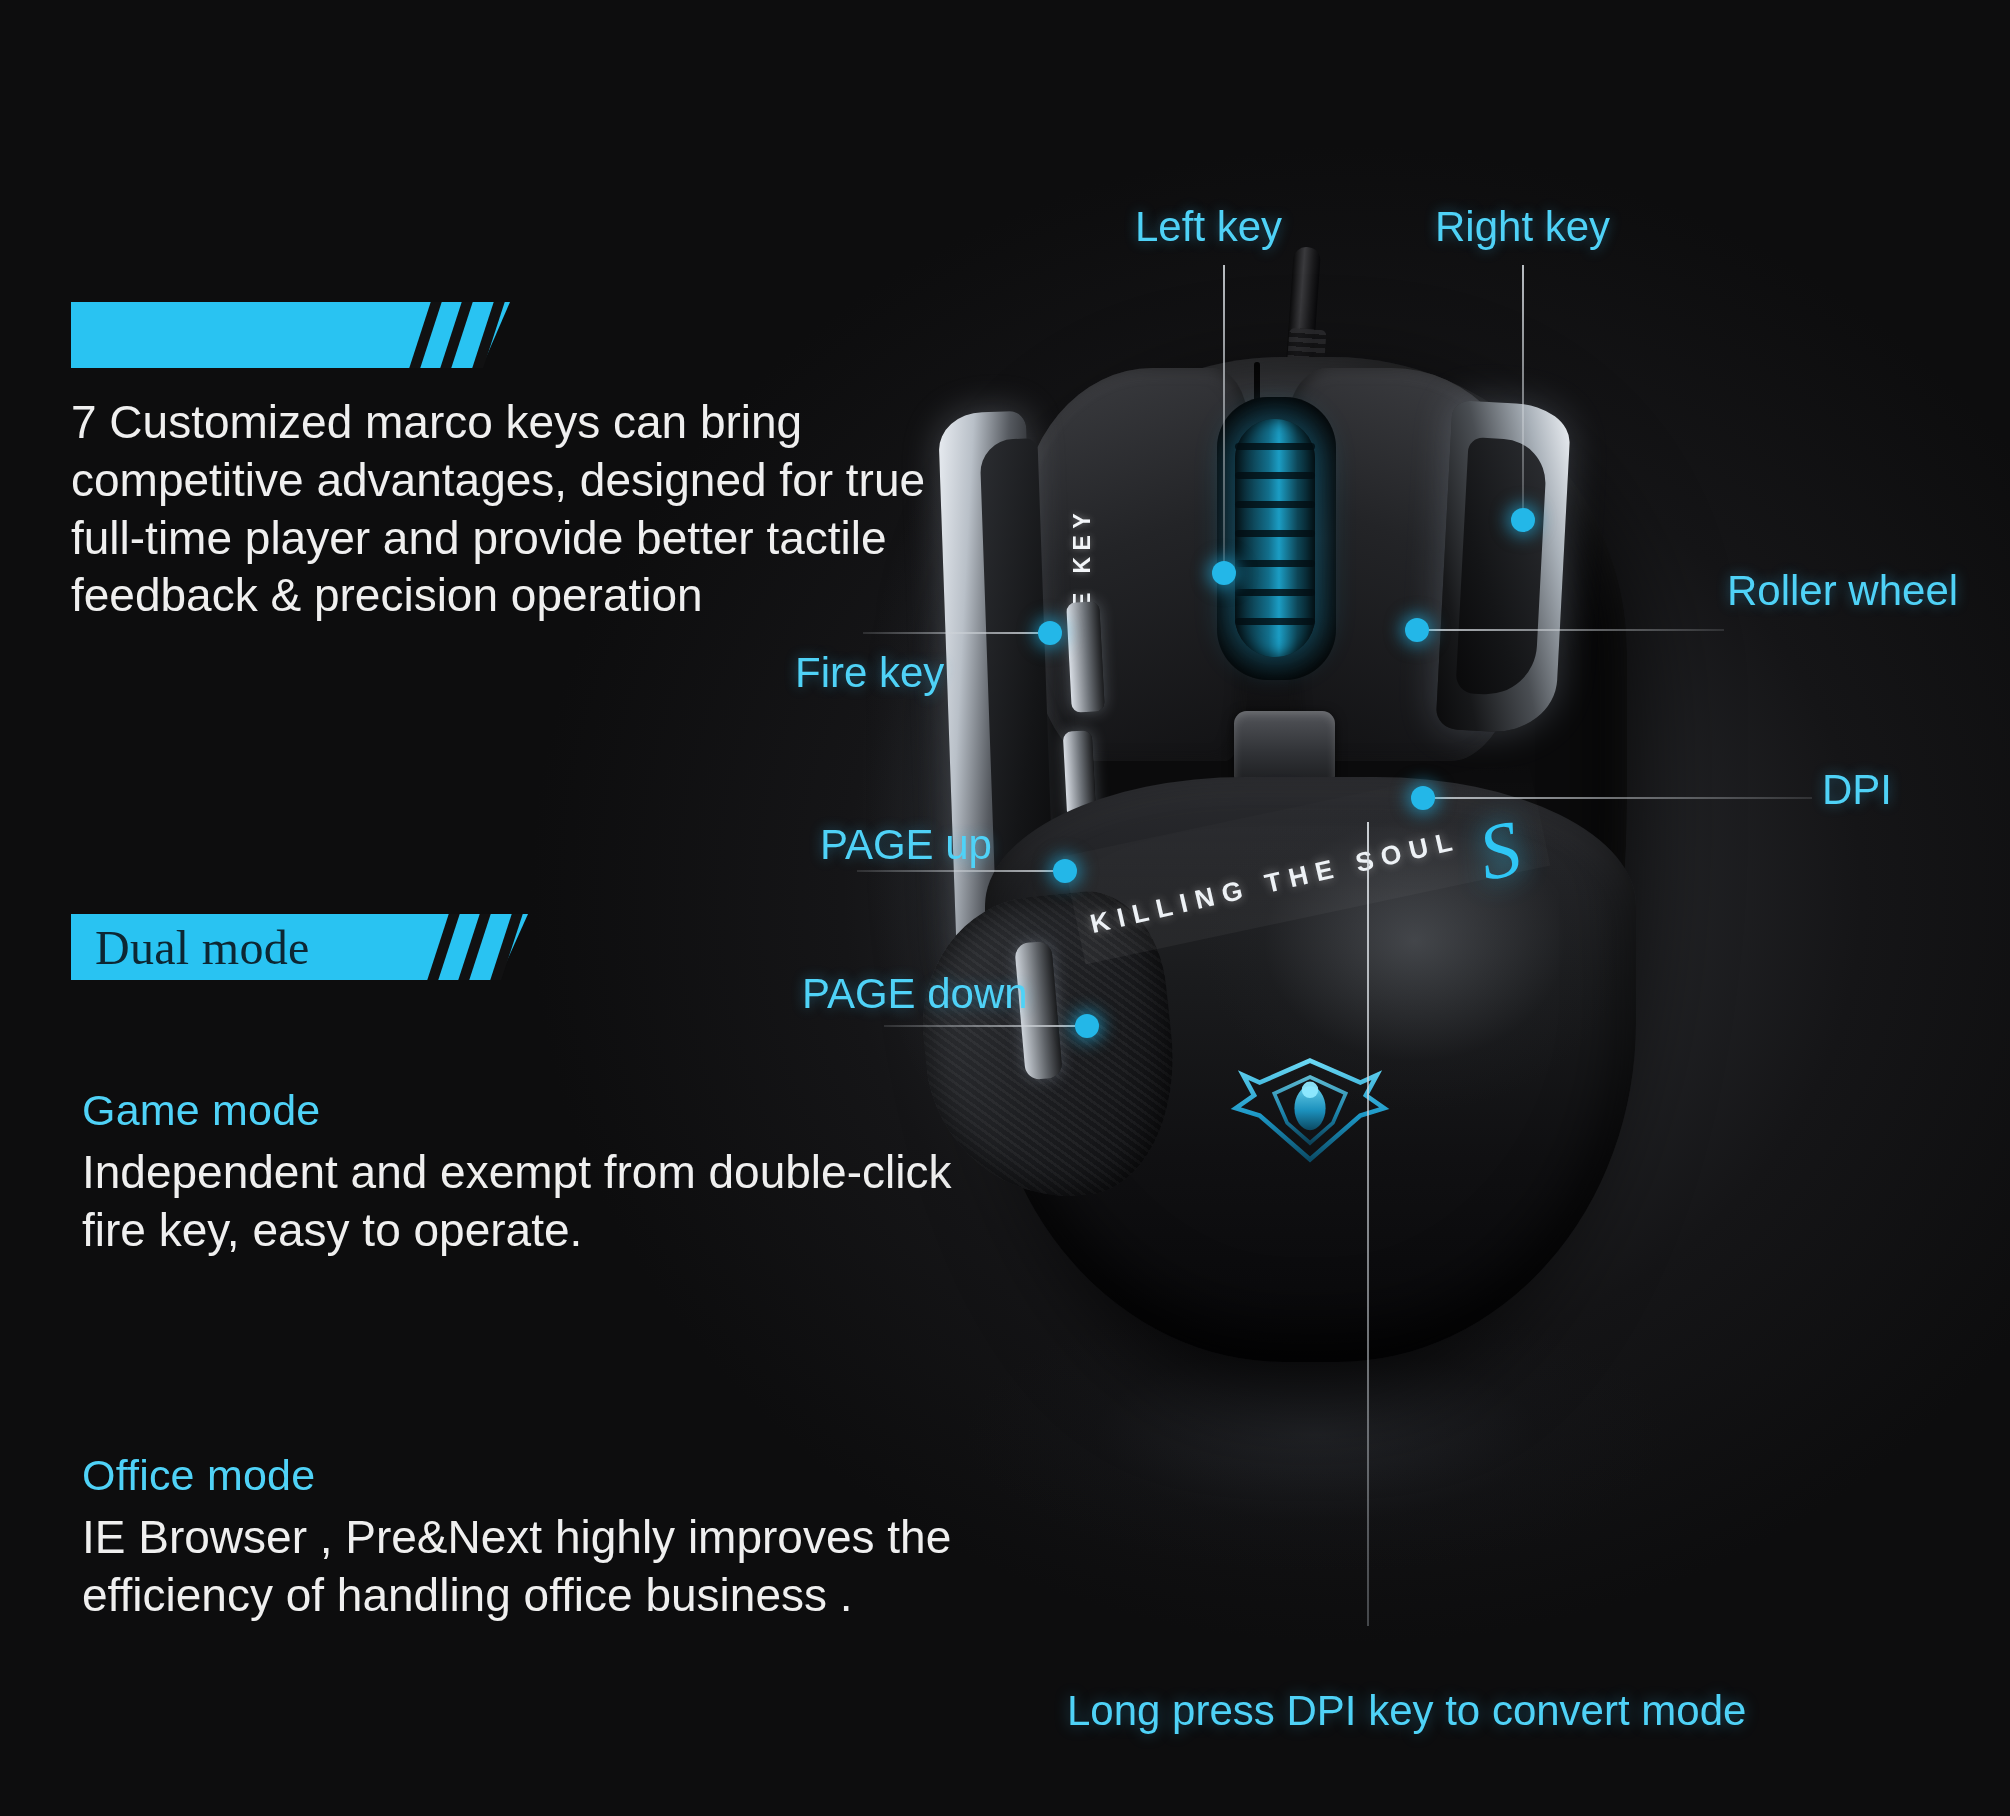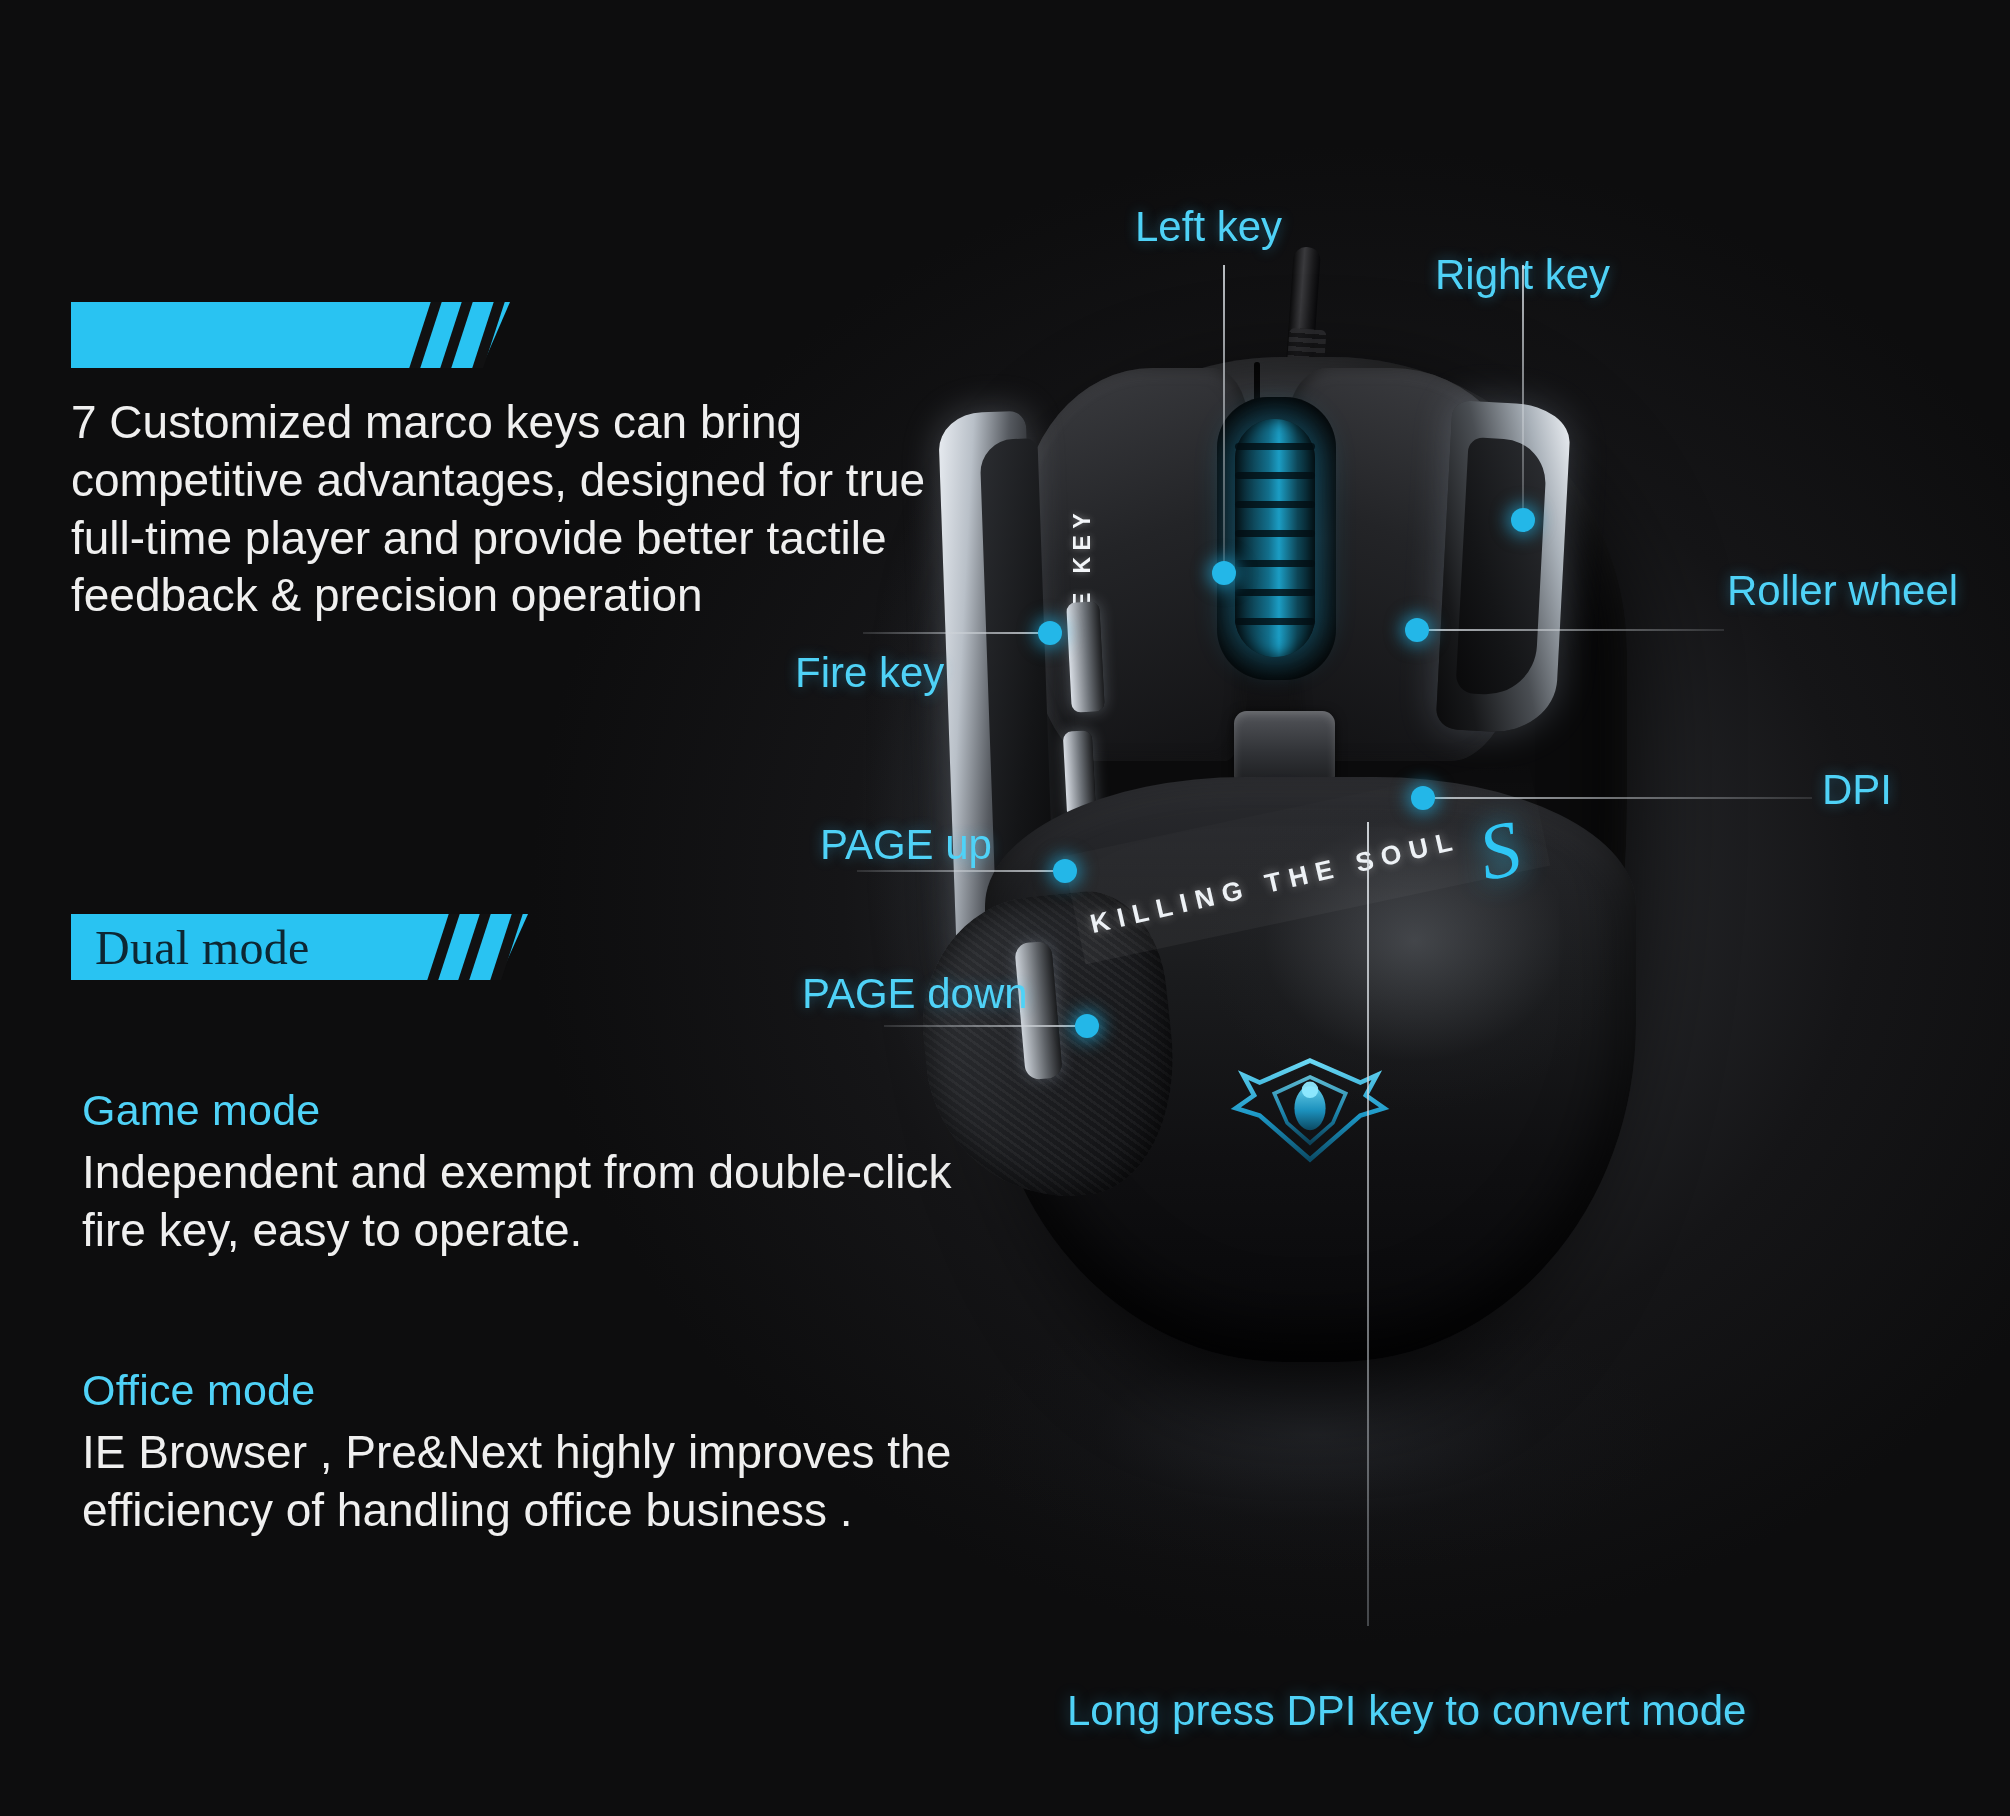--- a/index.html
+++ b/index.html
@@ -63,21 +63,21 @@
   .sub-head {
     font-size:43px;
     color:#4fd2f7;
     margin-bottom:9.1px;
     letter-spacing:0.2px;
   }
 
   .blk-marco  { position:absolute; left:71px; top:302px;  width:923px; }
   .blk-dual   { position:absolute; left:71px; top:914px; width:923px; }
   .blk-game   { position:absolute; left:82px; top:1086px; width:923px; }
-  .blk-office { position:absolute; left:82px; top:1366px; width:950px; }
+  .blk-office { position:absolute; left:82px; top:1451px; width:950px; }
 
   
   .callout {
     position:absolute;
     color:#4fd2f7;
     font-size:42px;
     white-space:nowrap;
     text-shadow:0 0 12.8px rgba(50,180,230,0.45);
   }
   .cap-bottom {
@@ -432,21 +432,21 @@
       <path d="M95 24 L134 42 L120 74 L95 96 L70 74 L56 42 Z" fill="none" stroke="url(#lg)" stroke-width="4" opacity="0.8"></path>
       <ellipse cx="95" cy="58" rx="17" ry="24" fill="url(#lg)" opacity="0.9"></ellipse>
       <circle cx="95" cy="38" r="9" fill="#8fe9ff" opacity="0.95"></circle>
     </svg>
   </div>
 
   <div class="callout" style="left:1135px; top:203px;">Left key</div>
   <div class="lineV" style="left:1223px; top:265px; height:311px;"></div>
   <div class="dot" style="left:1212px; top:561px;"></div>
 
-  <div class="callout" style="left:1435px; top:203px;margin-top:48px;">Right key</div>
+  <div class="callout" style="left:1435px; top:203px;">Right key</div>
   <div class="lineV" style="left:1522px; top:265px; height:258px;"></div>
   <div class="dot" style="left:1511px; top:508px;"></div>
 
   <div class="callout" style="left:1727px; top:567px;">Roller wheel</div>
   <div class="lineH rev" style="left:1422px; top:629px; width:302px;"></div>
   <div class="dot" style="left:1405px; top:618px;"></div>
 
   <div class="callout" style="left:1822px; top:766px;">DPI</div>
   <div class="lineH rev" style="left:1425px; top:797px; width:387px;"></div>
   <div class="dot" style="left:1411px; top:786px;"></div>

